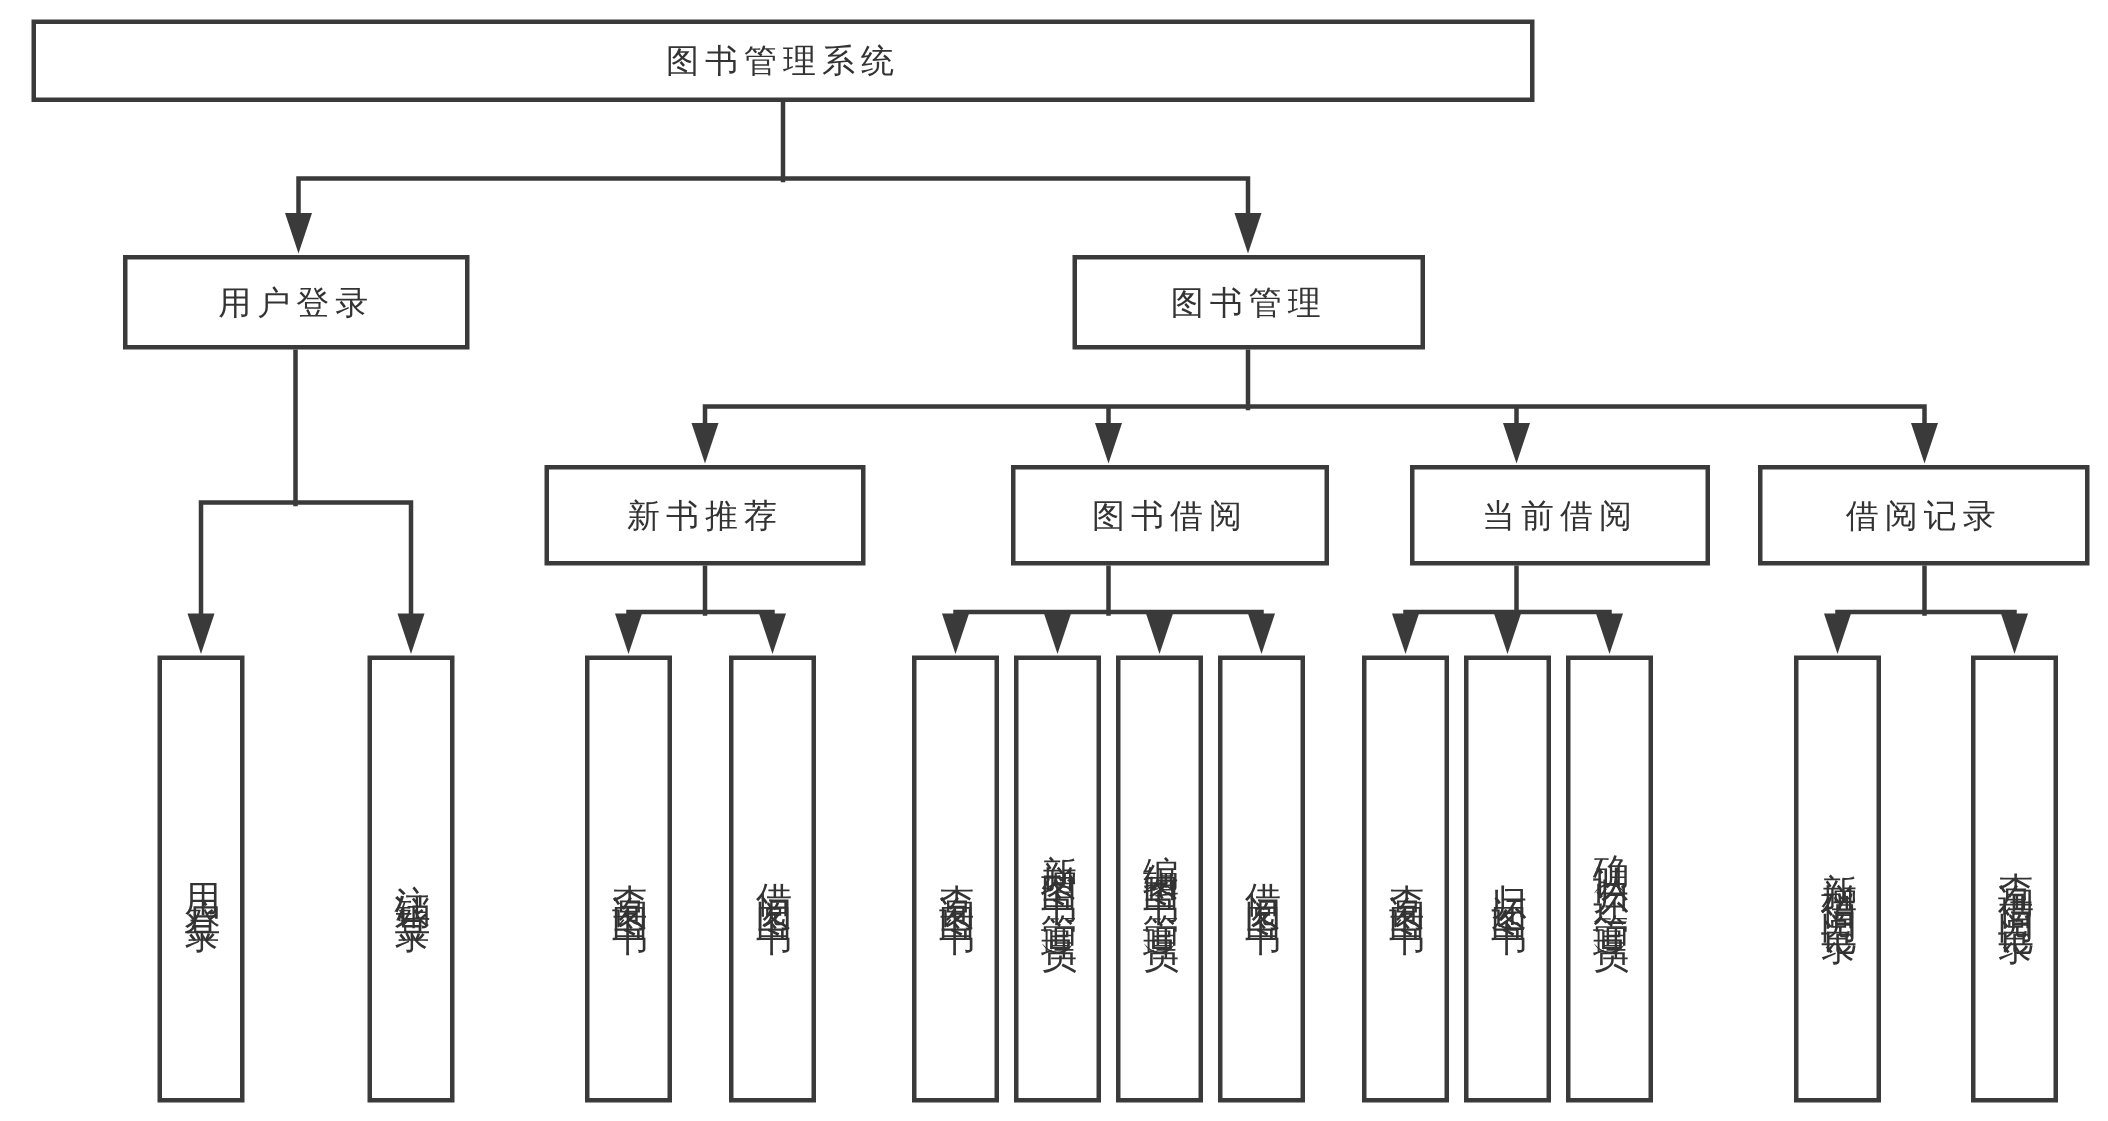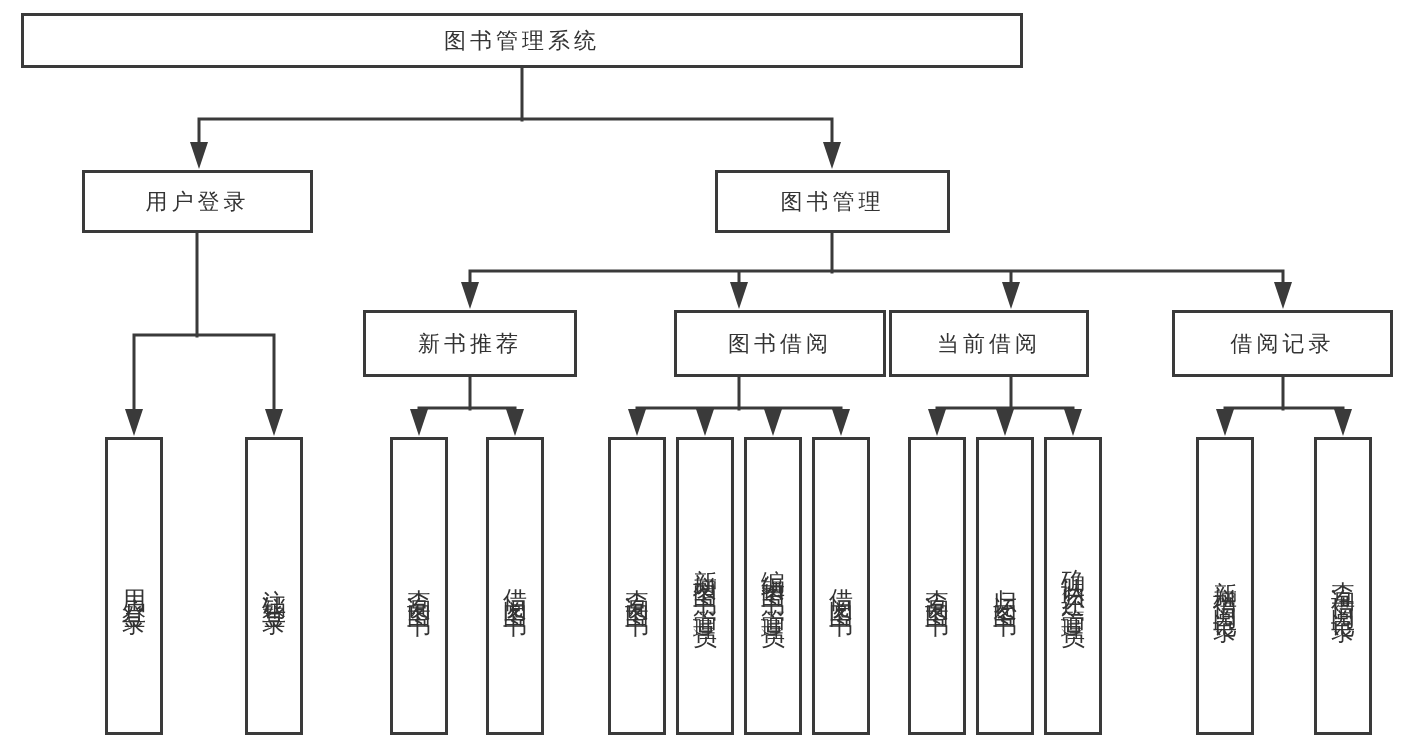--- a/index.html
+++ b/index.html
@@ -97,21 +97,21 @@
   <div class="node" style="left:715px;top:170px;width:235px;height:63px;justify-content:center;">
     <span class="h-label">图书管理</span>
   </div>
 
   <div class="node" style="left:363px;top:310px;width:214px;height:67px;">
     <span class="h-label">新书推荐</span>
   </div>
   <div class="node" style="left:633px;top:310px;width:212px;height:67px;margin-left:41px;">
     <span class="h-label">图书借阅</span>
   </div>
-  <div class="node" style="left:889px;top:310px;width:200px;height:67px;">
+  <div class="node" style="left:940px;top:310px;width:200px;height:67px;">
     <span class="h-label">当前借阅</span>
   </div>
   <div class="node" style="left:1172px;top:310px;width:221px;height:67px;">
     <span class="h-label">借阅记录</span>
   </div>
 
   <div class="node leaf" style="left:105px;">
     <span class="v-label">用户登录</span>
   </div>
   <div class="node leaf" style="left:245px;">

